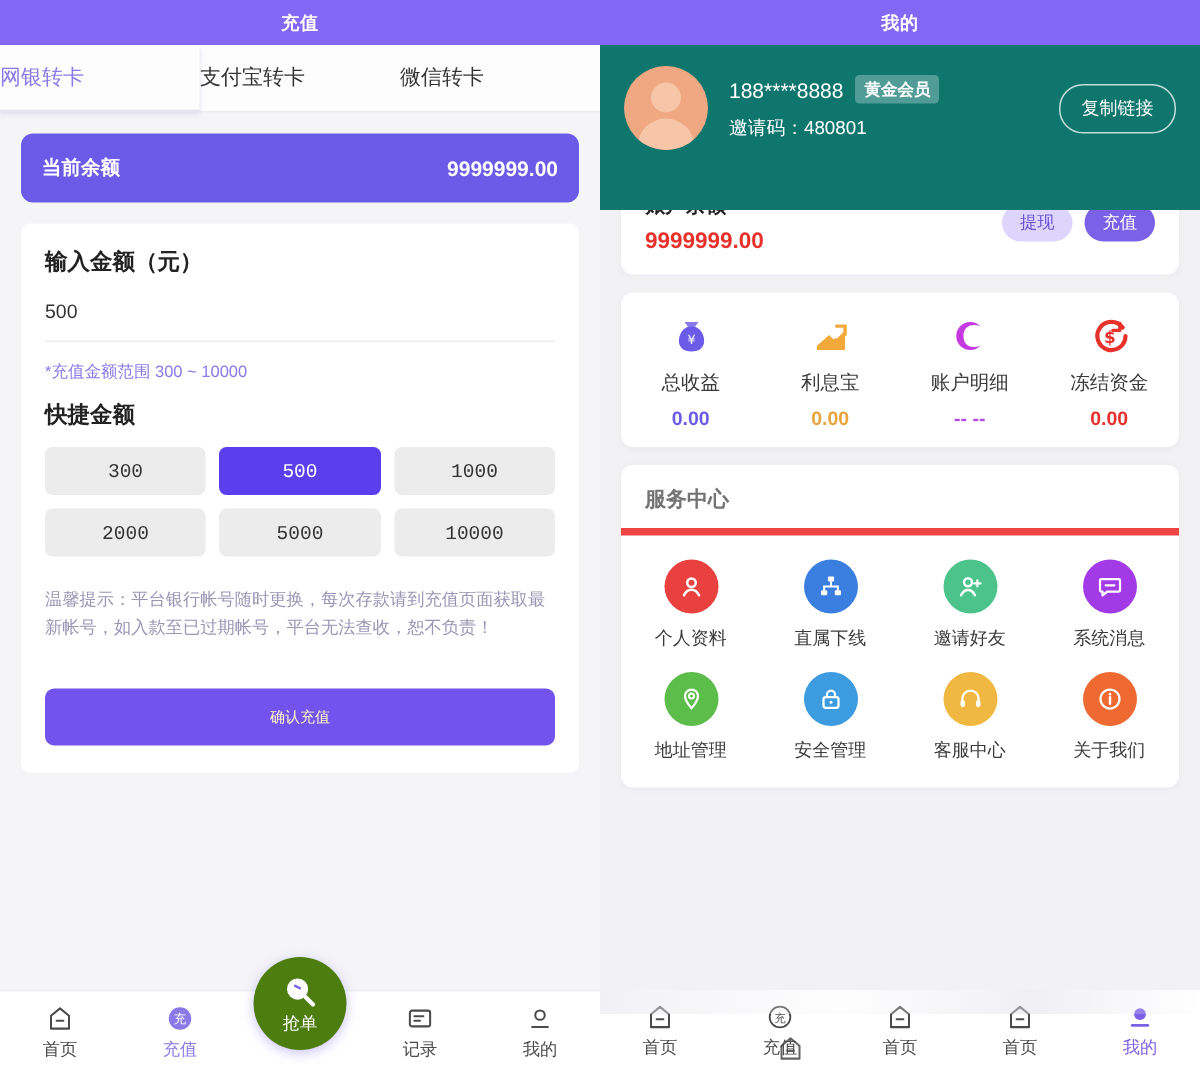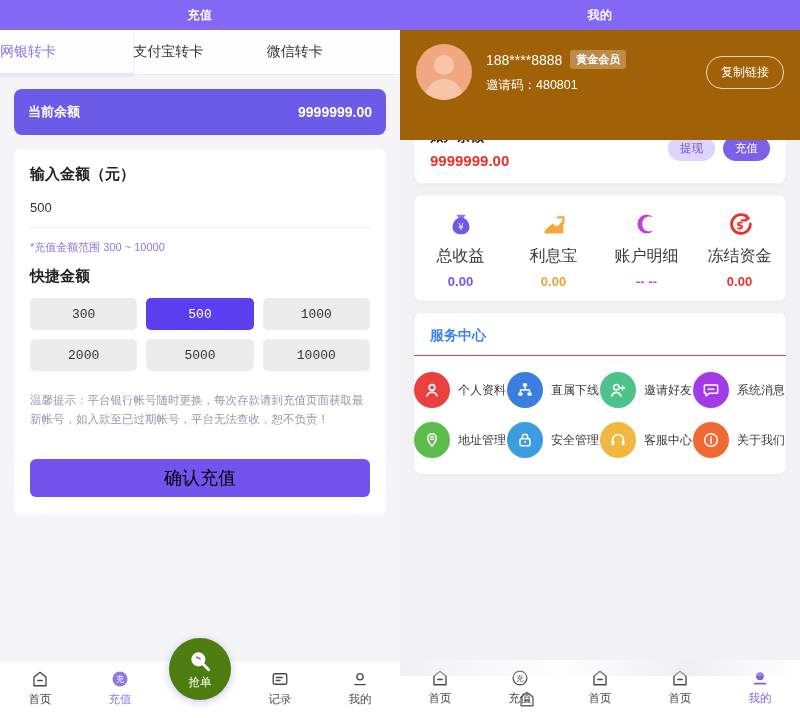--- a/index.html
+++ b/index.html
@@ -56,21 +56,21 @@
     display: grid; grid-template-columns: repeat(3, 1fr); gap: 9px; margin-top: 12px; font-family: Liberation Mono, monospace;
   }
   .amount-chip {
     height: 32px; border-radius: 5px; background: #ececed; color: #333;
     display: flex; align-items: center; justify-content: center; font-size: 13px;
   }
   .amount-chip.selected { background: #5b3fee; color: #fff; }
   .notice { font-size: 11.5px; color: #9b95b5; line-height: 1.65; padding-top: 20px; }
   .confirm-btn {
     margin-top: 30px; height: 38px; border-radius: 6px; background: #7253ee;
-    color: #000000; font-size: 18px; display: flex; align-items: center;
+    color: #fef9c3; font-size: 10px; display: flex; align-items: center;
     justify-content: center; border: none; width: 100%; font-family: inherit;
   }
 
   
   .tabbar {
     position: absolute; left: 0; right: 0; bottom: 0; height: 58px;
     background: #fff; display: flex; align-items: flex-start;
     border-top: 1px solid #f0f0f2;
   }
   .tabitem {
@@ -84,21 +84,21 @@
     position: absolute; left: 50%; transform: translateX(-50%); bottom: 18px;
     width: 62px; height: 62px; border-radius: 50%; background: #4d7c0f;
     color: #fff; display: flex; flex-direction: column; align-items: center;
     justify-content: center; gap: 1px; font-size: 11.5px;
     box-shadow: 0 2px 8px rgba(110,90,220,.35);
   }
 
   
   #screen-mine { background: #f2f2f4; }
   .mine-hero {
-    background: #a16207; padding: 0 0 40px 0; position: relative;
+    background: #0f766e; padding: 0 0 40px 0; position: relative;
   }
   .hero-row { display: flex; align-items: center; padding: 14px 16px 0 16px; }
   .avatar {
     width: 56px; height: 56px; border-radius: 50%; background: #f0a882;
     position: relative; overflow: hidden; flex: 0 0 56px;
   }
   .avatar .head {
     position: absolute; width: 20px; height: 20px; border-radius: 50%;
     background: #f7c6a8; left: 18px; top: 11px;
   }
@@ -131,28 +131,28 @@
   .pill {
     border-radius: 14px; font-size: 11.5px; padding: 5px 12px; border: none;
     font-family: inherit;
     text-align: right;
   }
   .pill.light { background: #ddd5fb; color: #6a52d8; }
   .pill.solid { background: #7b61e8; color: #fff; }
 
   .stats-card { display: flex; padding: 14px 0 12px 0; }
   .stat { flex: 1; display: flex; flex-direction: column; align-items: center; gap: 7px; }
-  .stat-label { font-size: 16px; color: #3a3a3a; }
+  .stat-label { font-size: 13px; color: #3a3a3a; }
   .stat-value { font-size: 13px; font-weight: bold; }
 
-  .svc-title { font-size: 14px; font-weight: bold; color: #3b82f6;
-    padding: 14px 16px 10px 16px; border-bottom: 1px solid #ef4444; }
+  .svc-title { font-size: 14px; font-weight: bold; color: #737373;
+    padding: 14px 16px 10px 16px; border-bottom: 5px solid #ef4444; }
   .svc-grid { display: grid; grid-template-columns: repeat(4, 1fr);
     row-gap: 14px; padding: 16px 0 16px 0; }
-  .svc-item { display: flex; flex-direction: row; align-items: center; gap: 8px; }
+  .svc-item { display: flex; flex-direction: column; align-items: center; gap: 8px; }
   .svc-circle {
     width: 36px; height: 36px; border-radius: 50%;
     display: flex; align-items: center; justify-content: center;
   }
   .svc-label { font-size: 12px; color: #3a3a3a; }
 
   .mine-tabbar {
     position: absolute; left: 0; right: 0; bottom: 0; height: 58px;
     background: #fff; display: flex; align-items: flex-start; overflow: hidden;
   }

